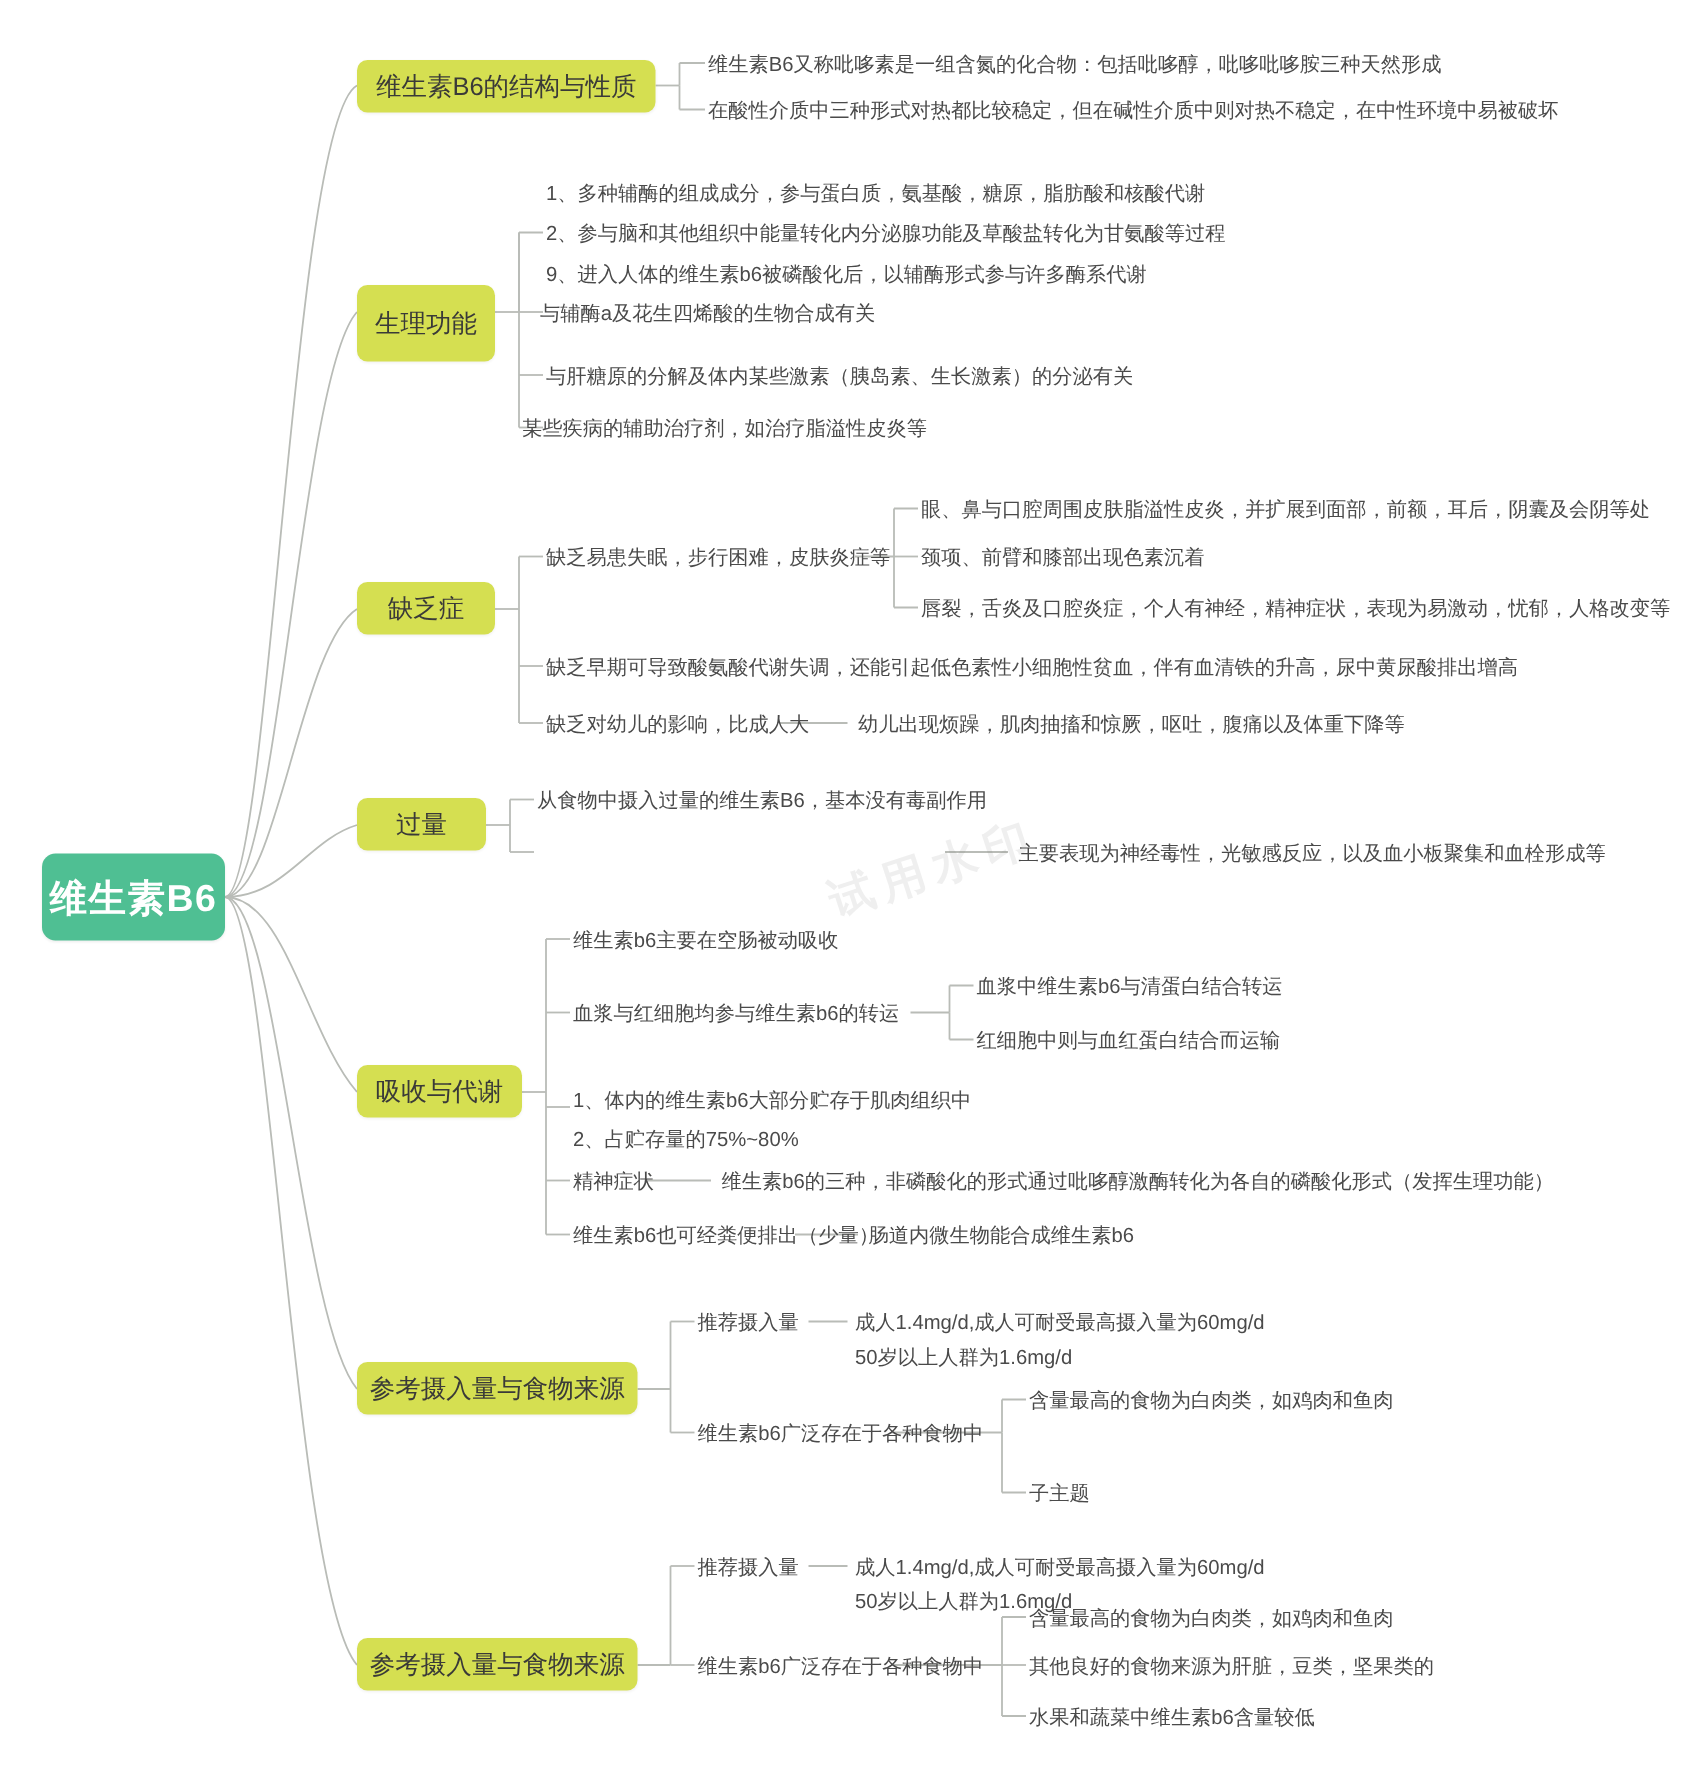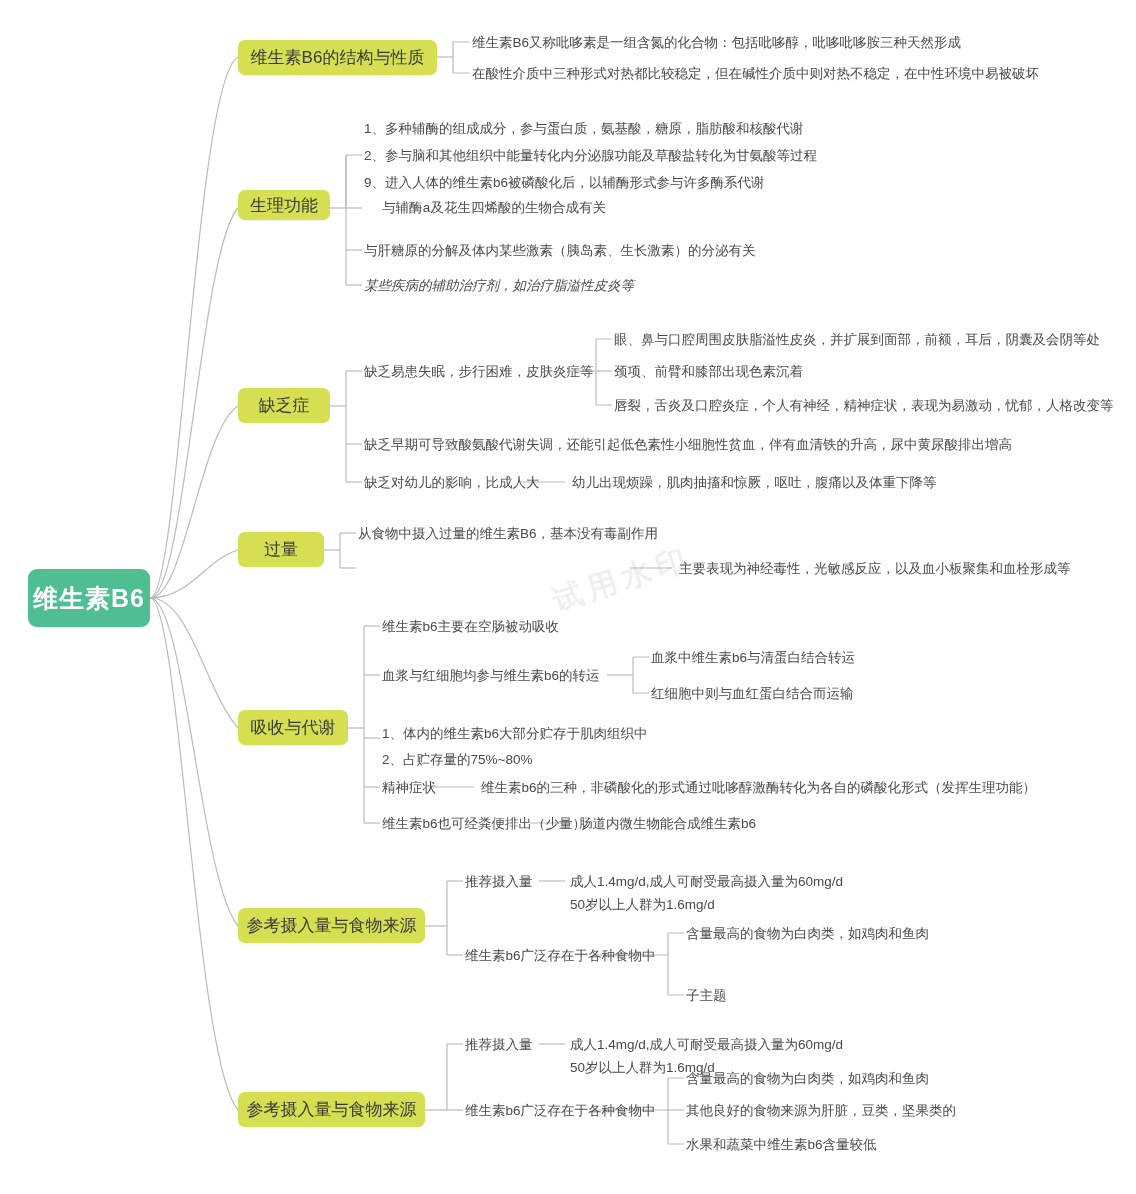--- a/index.html
+++ b/index.html
@@ -146,39 +146,39 @@
   <div class="node topic" style="left:238px;top:40px;width:199px;height:35px;">
     <span>维生素B6的结构与性质</span>
   </div>
   <div class="node leaf" style="left:472px;top:31px;height:22px;">
     <span>维生素B6又称吡哆素是一组含氮的化合物：包括吡哆醇，吡哆吡哆胺三种天然形成</span>
   </div>
   <div class="node leaf" style="left:472px;top:62px;height:22px;">
     <span>在酸性介质中三种形式对热都比较稳定，但在碱性介质中则对热不稳定，在中性环境中易被破坏</span>
   </div>
 
-  <div class="node topic" style="left:238px;top:190px;width:92px;height:30px;align-items:center;">
+  <div class="node topic" style="left:238px;top:190px;width:92px;height:51px;align-items:center;">
     <span>生理功能</span>
   </div>
   <div class="node leaf" style="left:364px;top:117px;height:22px;">
     <span>1、多种辅酶的组成成分，参与蛋白质，氨基酸，糖原，脂肪酸和核酸代谢</span>
   </div>
   <div class="node leaf" style="left:364px;top:144px;height:22px;">
     <span>2、参与脑和其他组织中能量转化内分泌腺功能及草酸盐转化为甘氨酸等过程</span>
   </div>
   <div class="node leaf" style="left:364px;top:171px;height:22px;">
     <span>9、进入人体的维生素b6被磷酸化后，以辅酶形式参与许多酶系代谢</span>
   </div>
-  <div class="node leaf" style="left:382px;top:197px;height:22px;font-family:Liberation Mono, monospace;">
+  <div class="node leaf" style="left:360px;top:197px;height:22px;">
     <span>与辅酶a及花生四烯酸的生物合成有关</span>
   </div>
   <div class="node leaf" style="left:364px;top:239px;height:22px;">
     <span>与肝糖原的分解及体内某些激素（胰岛素、生长激素）的分泌有关</span>
   </div>
-  <div class="node leaf" style="left:364px;top:274px;height:22px;font-style:italic;">
+  <div class="node leaf" style="left:348px;top:274px;height:22px;">
     <span>某些疾病的辅助治疗剂，如治疗脂溢性皮炎等</span>
   </div>
 
   <div class="node topic" style="left:238px;top:388px;width:92px;height:35px;">
     <span>缺乏症</span>
   </div>
   <div class="node leaf" style="left:364px;top:360px;height:22px;">
     <span>缺乏易患失眠，步行困难，皮肤炎症等</span>
   </div>
   <div class="node leaf" style="left:614px;top:328px;height:22px;">

